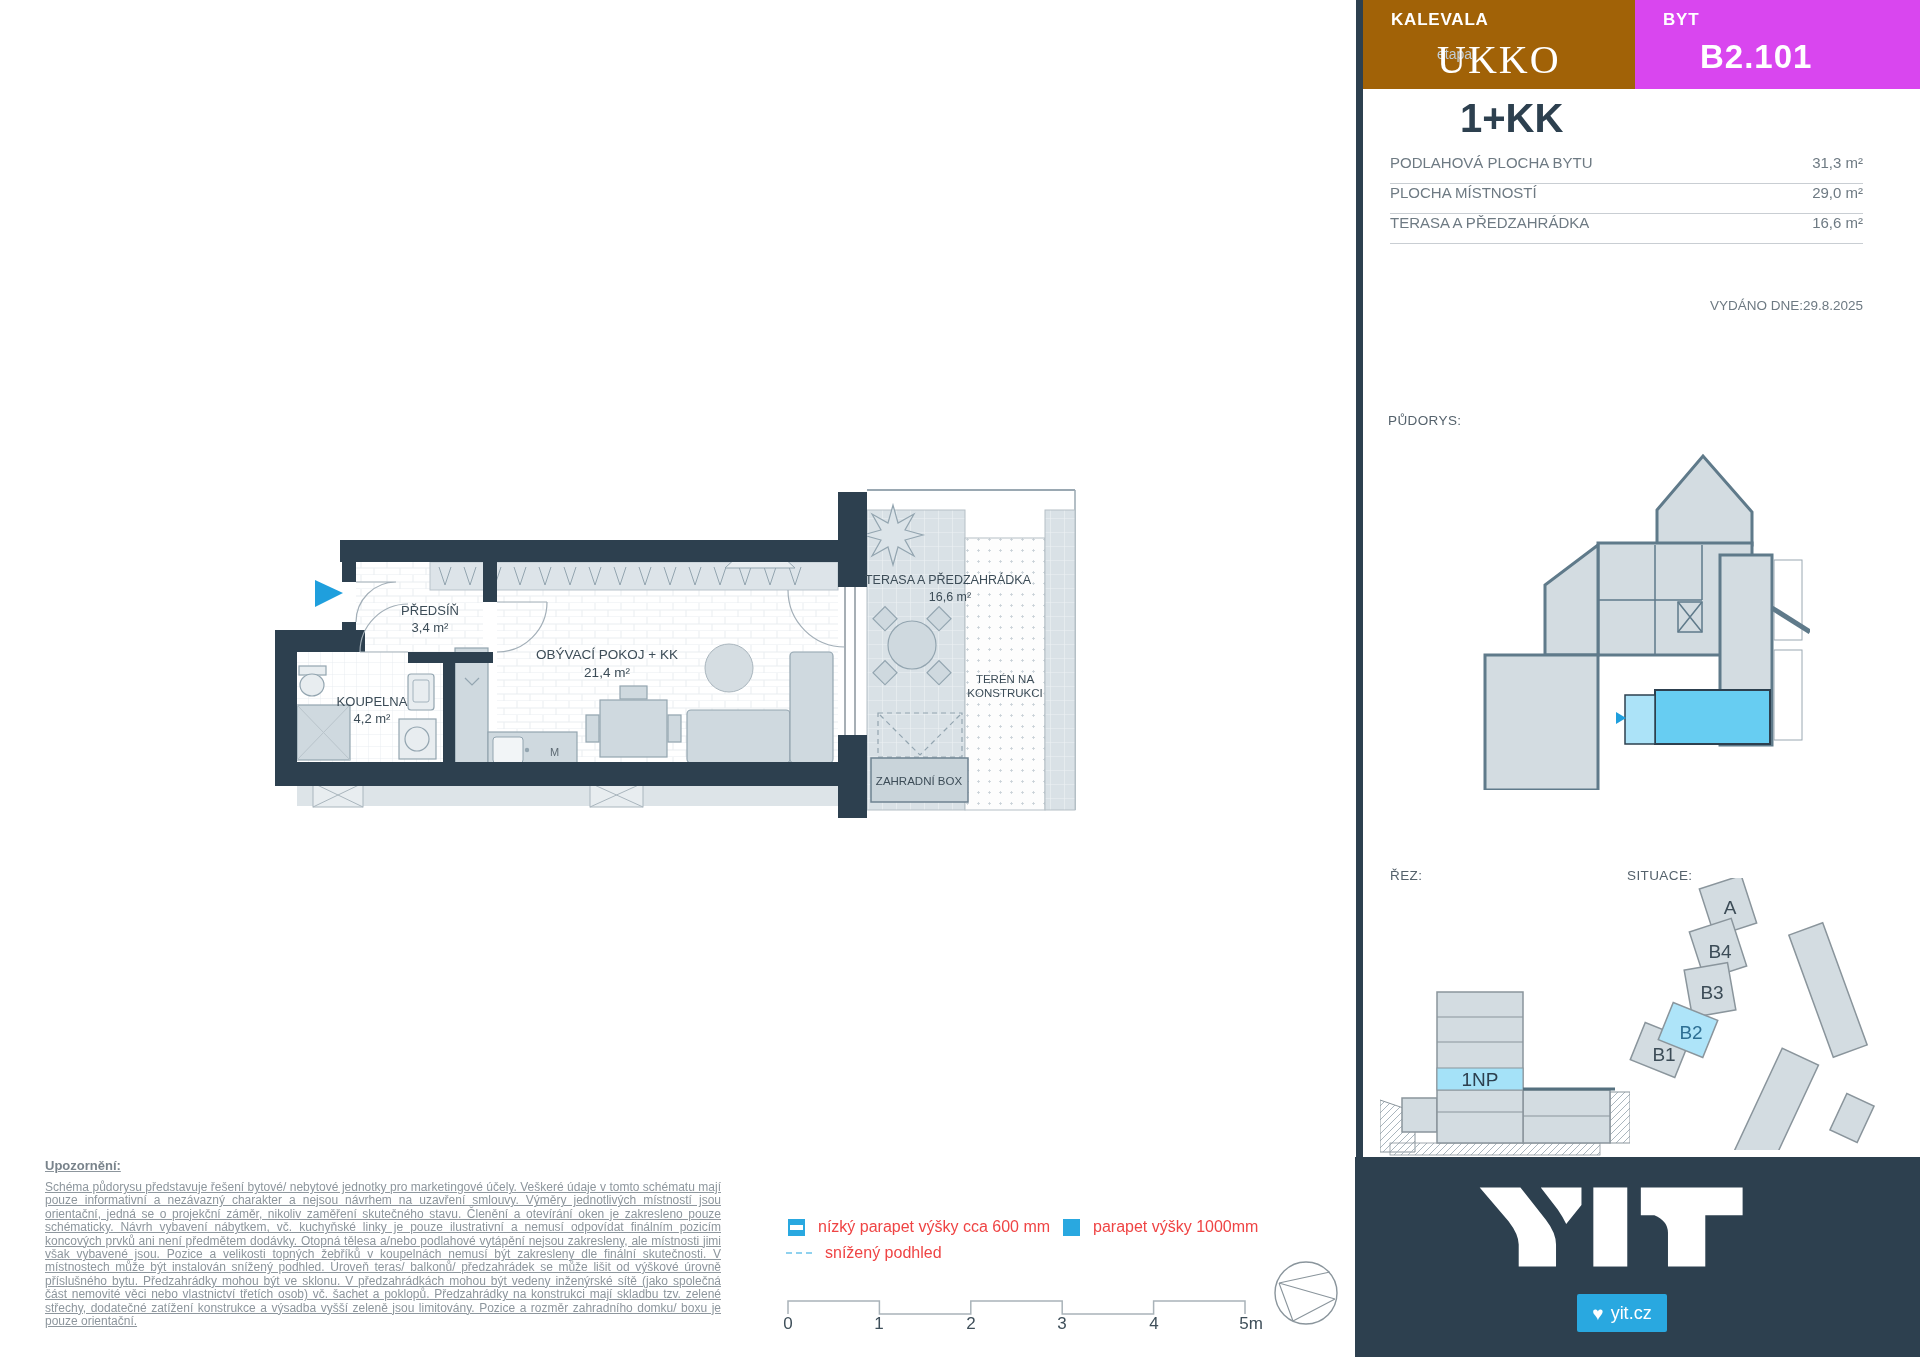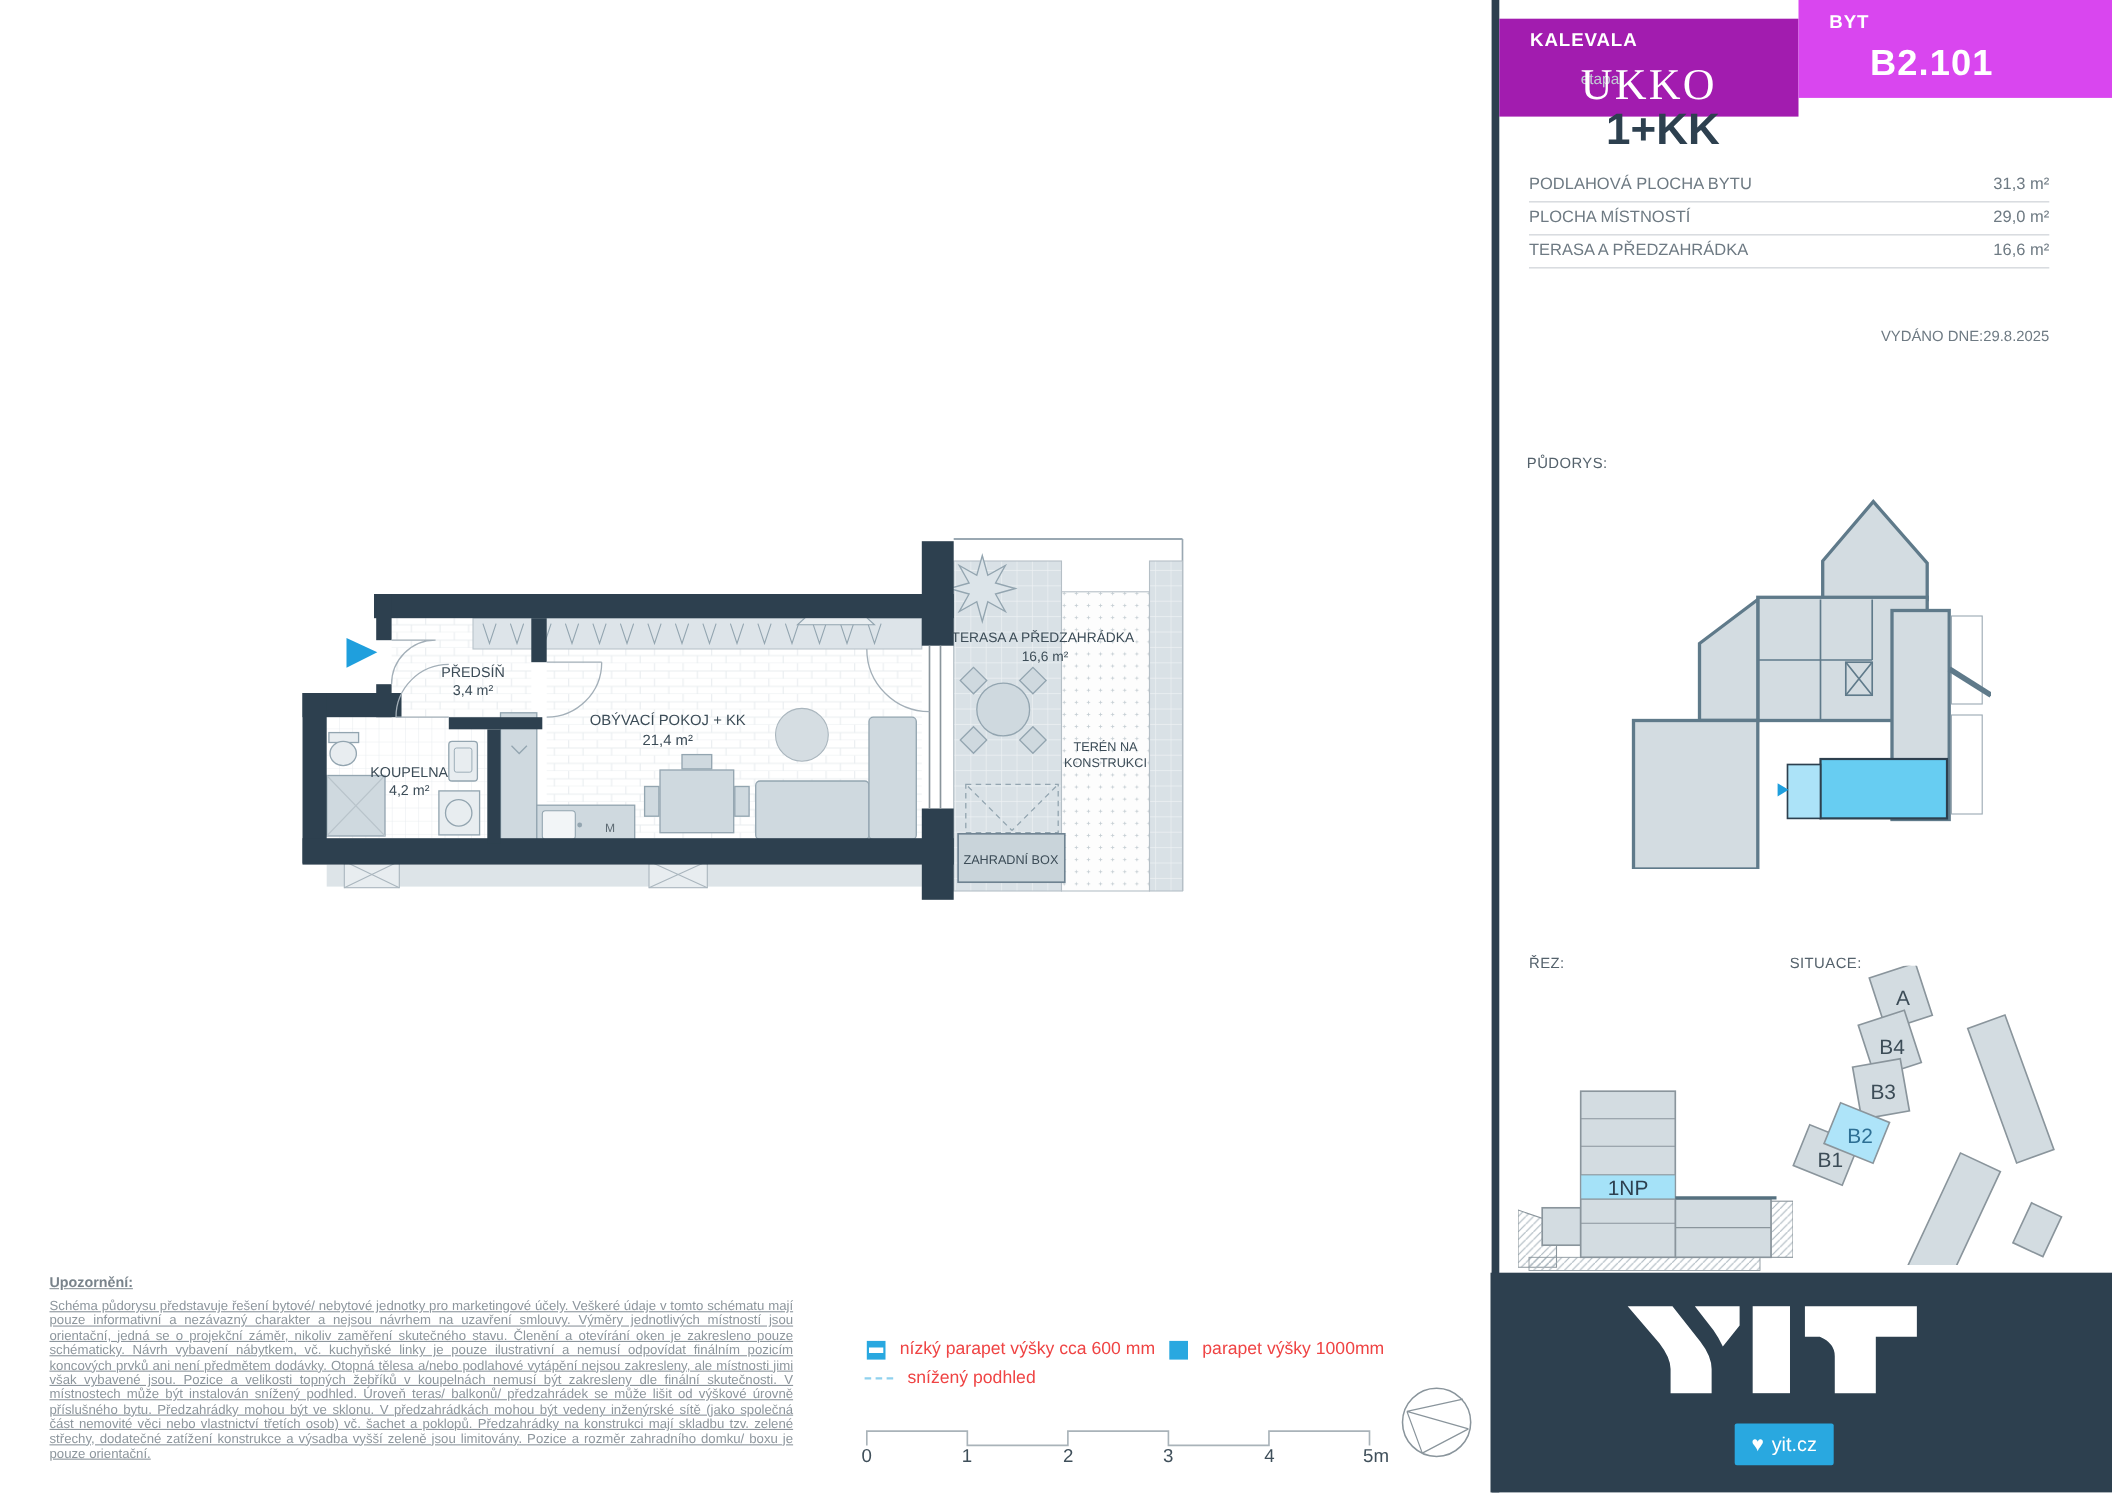--- a/index.html
+++ b/index.html
@@ -1,29 +1,29 @@
 <!DOCTYPE html>
 <html><head>
 <meta charset="utf-8">
 <style>
   html,body{margin:0;padding:0;background:#fff;}
   #page{position:relative;width:1920px;height:1357px;background:#fff;overflow:hidden;
         font-family:"Liberation Sans","DejaVu Sans",sans-serif;color:#3c4c57;}
   .abs{position:absolute;}
   
   #panel-border{left:1356px;top:0;width:7px;height:1357px;background:#2d404f;}
-  #hdr-left{left:1363px;top:17px;width:272px;height:89px;background:#a21caf;color:#fff;}
+  #hdr-left{left:1363px;top:0;width:272px;height:89px;background:#a16207;color:#fff;}
   #hdr-right{left:1635px;top:0;width:285px;height:89px;background:#d946ef;color:#fff;}
   .hdr-small{position:absolute;left:28px;top:10px;font-size:17px;font-weight:bold;letter-spacing:.8px;}
   #project-etapa{position:absolute;left:28px;top:46px;font-size:14px;color:#c2cdd5;margin-left:46px;}
   #project-phase{position:absolute;left:74px;top:36px;font-size:40px;font-weight:400;letter-spacing:2px;color:#fff;font-family:Liberation Serif, serif;}
   #unit-code{position:absolute;left:65px;top:38px;font-size:33px;font-weight:bold;letter-spacing:1px;}
   #layout-type{left:1460px;top:96px;width:473px;text-align:left;font-size:40px;font-weight:bold;color:#2d404f;}
   #area-table{left:1390px;top:154px;width:473px;}
-  .arow{display:flex;justify-content:space-between;align-items:center;height:26px;
+  .arow{display:flex;justify-content:space-between;align-items:flex-start;height:26px;
         border-bottom:1px solid #c9ced3;font-size:15px;color:#6e7a83;padding-bottom:3px;box-sizing:content-box;}
   #issued{left:1390px;top:298px;width:473px;display:flex;justify-content:flex-end;
           font-size:13.5px;color:#6e7a83;}
   .sec-label{font-size:13.5px;color:#55626c;letter-spacing:.4px;}
   
   #footer{left:1355px;top:1157px;width:565px;height:200px;background:#2d404f;}
   #yit-badge{left:1577px;top:1294px;width:90px;height:38px;background:#29a8e0;border-radius:2px;
              display:flex;align-items:center;justify-content:center;gap:7px;color:#fff;cursor:pointer;}
   #yit-badge .heart{font-size:19px;line-height:1;}
   #yit-badge .site{font-size:18px;text-align:center;}

